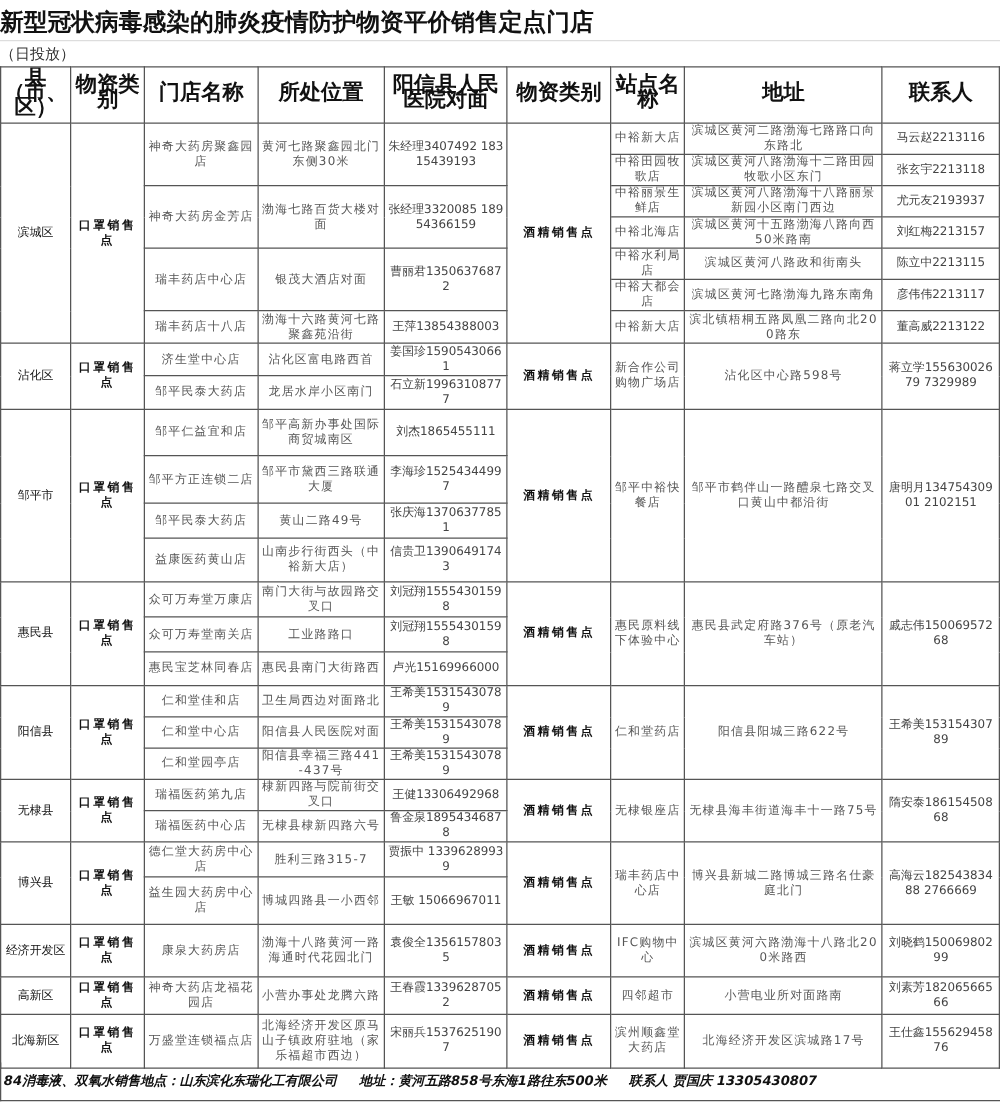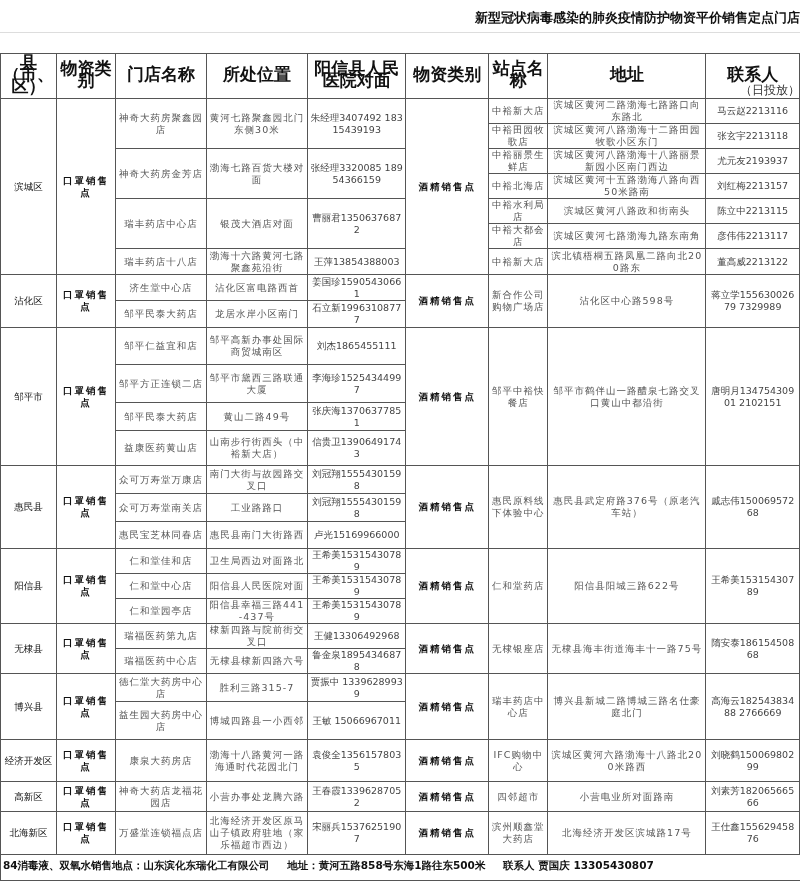--- a/index.html
+++ b/index.html
@@ -1,28 +1,28 @@
 <!DOCTYPE html>
 <html><head>
 <meta charset="utf-8">
 <style>
   html,body{margin:0;padding:0;background:#fff;}
   body{width:800px;height:882px;position:relative;overflow:hidden;font-family:"DejaVu Sans",sans-serif;color:#333;}
-  .title{position:absolute;left:0;top:0;width:800px;height:32px;line-height:36px;text-align:right;font-size:13px;font-weight:bold;color:#111;border-bottom:1px solid #ddd;}
-  .subtitle{position:absolute;left:0;top:32px;width:800px;height:21px;line-height:22px;text-align:right;font-size:12px;color:#333;margin-top:47px;}
+  .title{position:absolute;left:0;top:0;width:800px;height:32px;line-height:36px;text-align:left;font-size:19px;font-weight:bold;color:#111;border-bottom:1px solid #ddd;}
+  .subtitle{position:absolute;left:0;top:32px;width:800px;height:21px;line-height:22px;text-align:left;font-size:12px;color:#333;}
   table.grid{position:absolute;left:0;top:53px;border-collapse:collapse;table-layout:fixed;}
   table.grid td, table.grid th{border:1px solid #555;padding:0 2px;text-align:center;vertical-align:middle;font-size:9.5px;line-height:12px;overflow:hidden;word-break:break-all;}
   table.grid th{font-weight:bold;font-size:17px;color:#111;height:44px;font-family:Liberation Mono, monospace;}
   td.county{font-size:11px;color:#111;}
   td.cat{font-weight:bold;font-size:10px;color:#111;letter-spacing:2px;}
   td.small{font-size:8.5px;line-height:11px;color:#555;letter-spacing:1px;}
   td.name{color:#555;letter-spacing:1px;}
   td.phone{color:#444;}
   .footer{position:absolute;left:0;top:850px;width:798px;height:30px;line-height:30px;font-size:10.5px;font-weight:bold;color:#111;border:1px solid #555;border-top:none;padding-left:2px;white-space:nowrap;}
-  .footer span{margin-right:14px;}
+  .footer span{margin-right:14px;font-style:italic;}
 </style>
 </head>
 <body>
 
 <div class="title">新型冠状病毒感染的肺炎疫情防护物资平价销售定点门店</div>
 <div class="subtitle">（日投放）</div>
 
 <table class="grid">
   <colgroup>
     <col style="width:45px">

